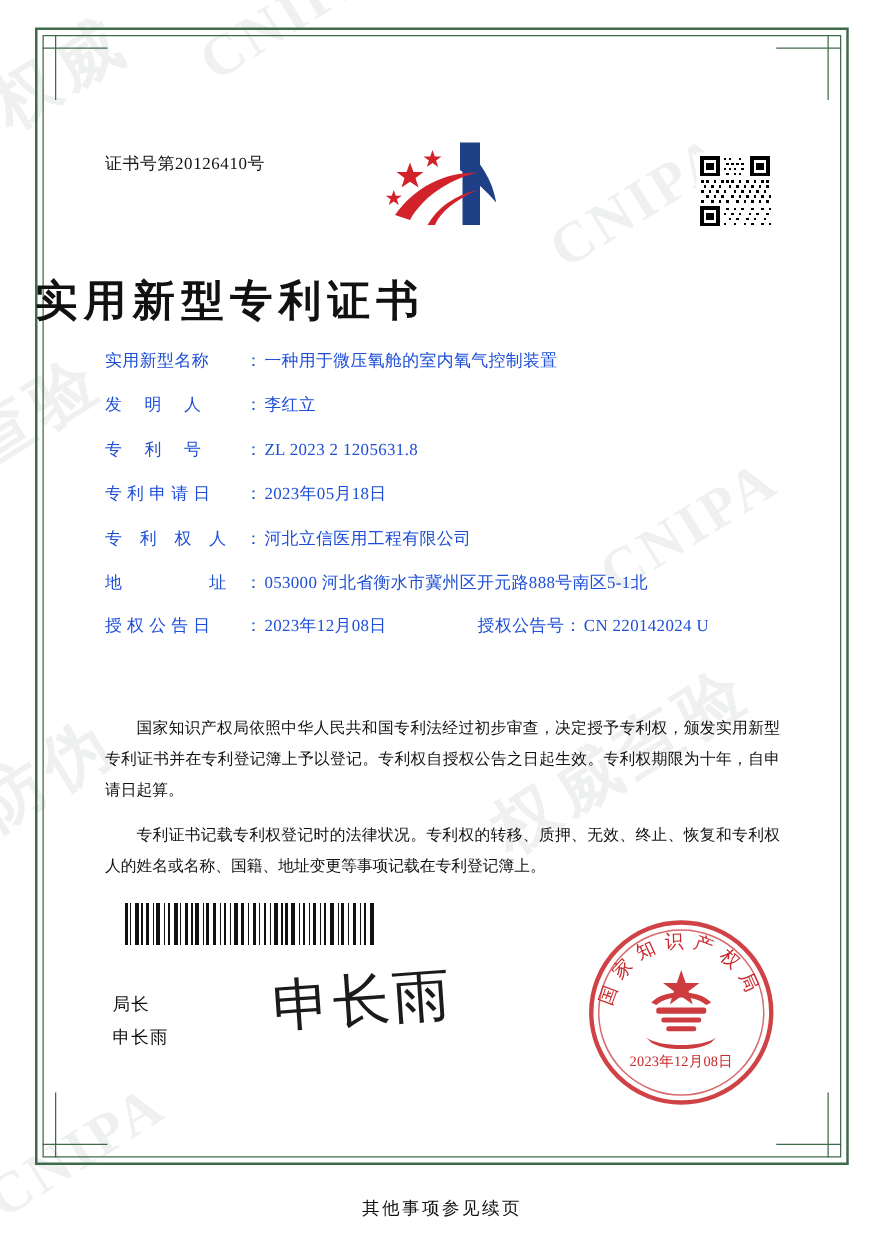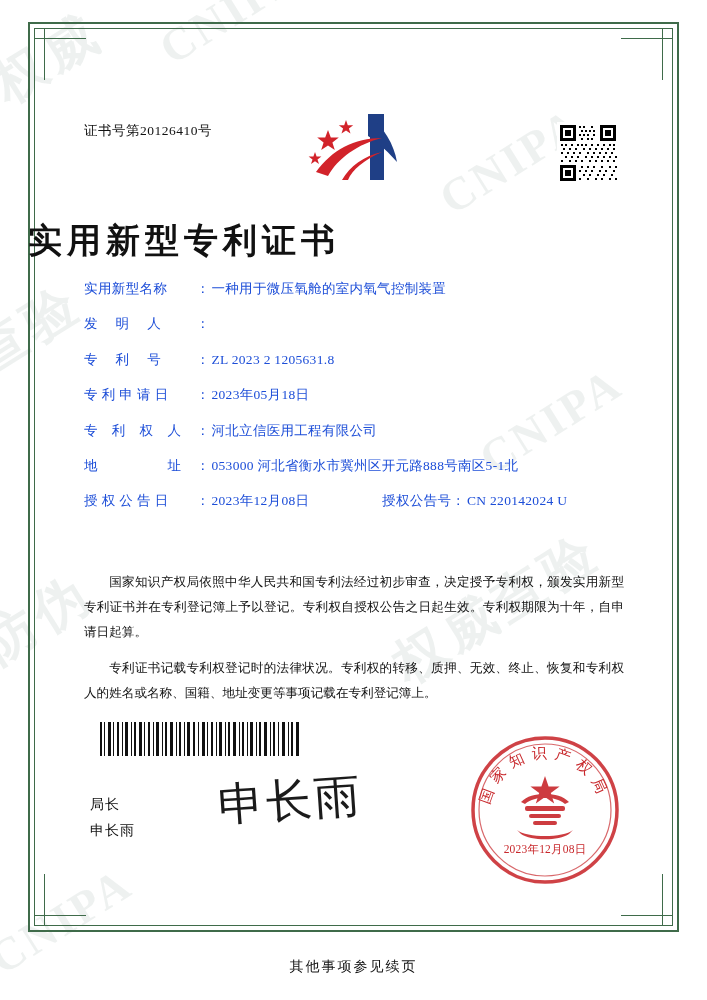--- a/index.html
+++ b/index.html
@@ -404,20 +404,21 @@
 
       <div class="field-row">
         <span class="field-label lbl-w1">实用新型名称</span>
         <span class="field-sep">：</span>
         <span class="field-value">一种用于微压氧舱的室内氧气控制装置</span>
       </div>
 
       <div class="field-row">
         <span class="field-label lbl-w1">发　 明　 人</span>
         <span class="field-sep">：</span>
+        <span class="field-value">李红立</span>
       </div>
 
       <div class="field-row">
         <span class="field-label lbl-w1">专　 利　 号</span>
         <span class="field-sep">：</span>
         <span class="field-value">ZL 2023 2 1205631.8</span>
       </div>
 
       <div class="field-row">
         <span class="field-label lbl-w1">专 利 申 请 日</span>

